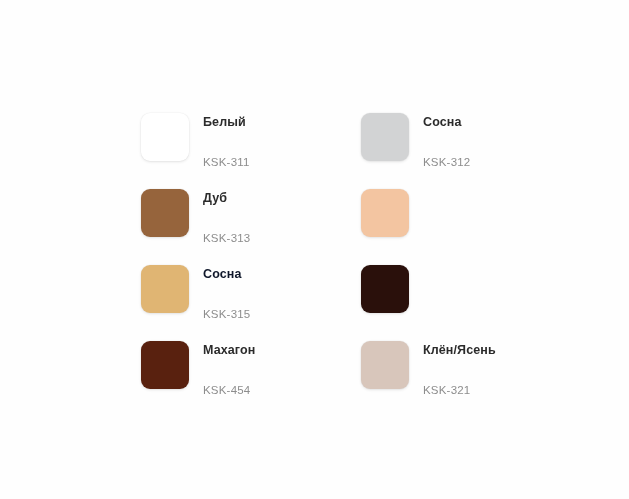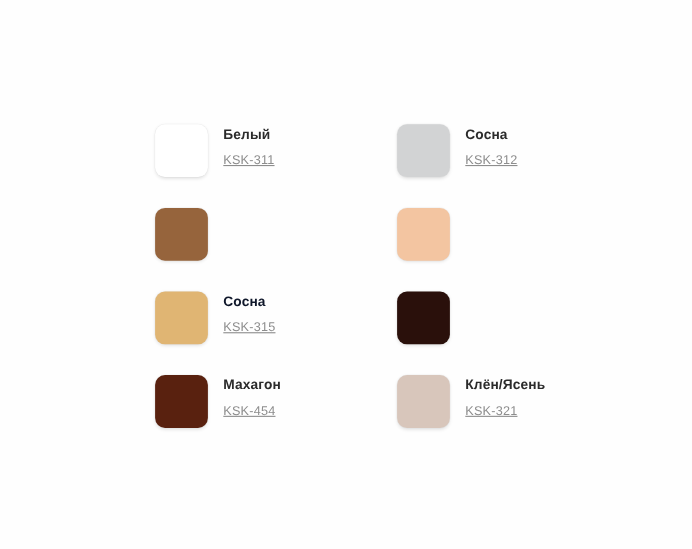--- a/index.html
+++ b/index.html
@@ -64,24 +64,23 @@
     line-height: 1.25;
     letter-spacing: 0.1px;
     white-space: nowrap;
   }
 
   .swatch-code {
     font-size: 11.5px;
     font-weight: normal;
     color: #8d8d8d;
     line-height: 1.25;
-    margin-top: 8px;
+    margin-top: 24px;
     letter-spacing: 0.2px;
     white-space: nowrap;
-    text-decoration: underline;
   }
 </style>
 </head>
 <body style="background-color: rgb(254, 254, 254);">
 
 <div id="color-palette" style="background-color: rgb(254, 254, 254);">
   <div class="swatch-grid">
 
     <div class="swatch-item">
       <div class="swatch-chip" style="background-color: rgb(255, 255, 255);"></div>
@@ -94,20 +93,24 @@
     <div class="swatch-item">
       <div class="swatch-chip" style="background-color: rgb(210, 211, 212);"></div>
       <div class="swatch-text">
         <div class="swatch-name" style="color: rgb(43, 43, 43);">Сосна</div>
         <div class="swatch-code" style="color: rgb(141, 141, 141);">KSK-312</div>
       </div>
     </div>
 
     <div class="swatch-item">
       <div class="swatch-chip" style="background-color: rgb(150, 100, 60);"></div>
+      <div class="swatch-text">
+        <div class="swatch-name" style="color: rgb(43, 43, 43);">Дуб</div>
+        <div class="swatch-code" style="color: rgb(141, 141, 141);">KSK-313</div>
+      </div>
     </div>
 
     <div class="swatch-item">
       <div class="swatch-chip" style="background-color: rgb(243, 197, 161);"></div>
     </div>
 
     <div class="swatch-item">
       <div class="swatch-chip" style="background-color: rgb(224, 181, 115);"></div>
       <div class="swatch-text">
         <div class="swatch-name" style="color: #0f172a;">Сосна</div>

